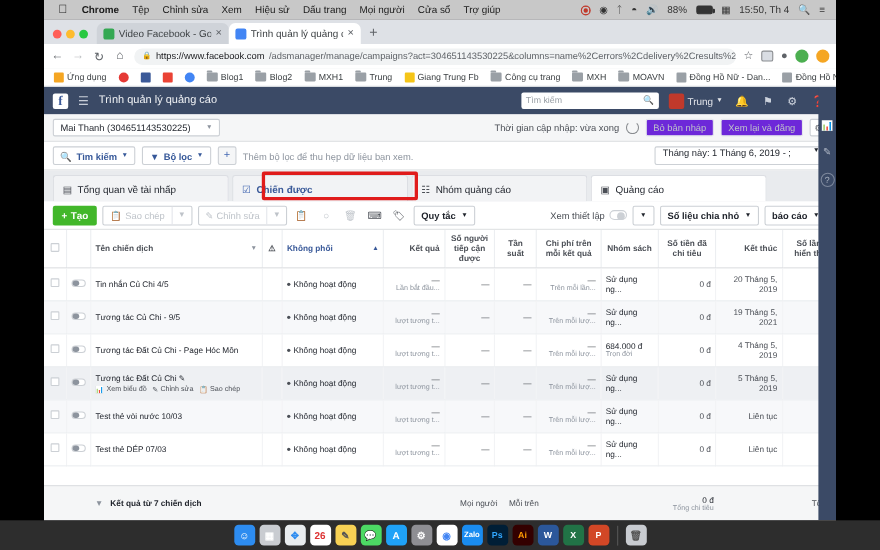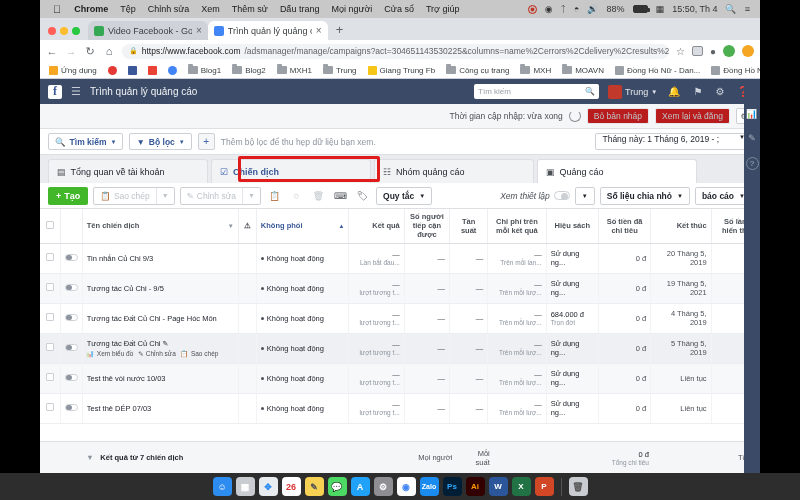--- a/index.html
+++ b/index.html
@@ -86,21 +86,21 @@
   .fbtop .ti { color:#cdd3dd; font-size:10px; padding:0 2px;}
 
   .acctbar { height:25px;background:#f5f6f7;border-bottom:1px solid #dddfe2;display:flex;align-items:center;
      padding:0 8px;gap:6px;}
   .selbox { border:1px solid #ccd0d5;background:#fff;border-radius:2px;height:16px;display:flex;align-items:center;
      padding:0 6px;gap:14px;font-size:8.5px;color:#1d2129;}
   .acctbar .spacer{flex:1;}
   .upd { font-size:8.5px;color:#4b4f56;}
   .circ { width:12px;height:12px;border:1.4px solid #8a8d91;border-radius:50%;border-top-color:transparent;}
   .gbtn { font-size:8.5px;color:#bec3c9;padding:0 6px;height:16px;display:flex;align-items:center;
-     border:1px solid #e4e6eb;border-radius:2px;background:#b91c1c;}
+     border:1px solid #e4e6eb;border-radius:2px;background:#6d28d9;}
   .sqbtn { width:16px;height:16px;border:1px solid #ccd0d5;border-radius:2px;background:#fff;
      display:flex;align-items:center;justify-content:center;font-size:8px;color:#4b4f56;}
 
   .filterbar { height:26px;background:#fff;border-bottom:1px solid #dddfe2;display:flex;align-items:center;
     padding:0 8px;gap:6px;}
   .fbtn { border:1px solid #ccd0d5;border-radius:2px;height:17px;display:flex;align-items:center;gap:4px;
     padding:0 6px;font-size:8.5px;color:#365899;font-weight:bold;background:#fff;}
   .fplus { width:17px;height:17px;border:1px solid #ccd0d5;border-radius:2px;background:#f5f6f7;
     display:flex;align-items:center;justify-content:center;color:#4267b2;font-size:10px;}
   .fhint{font-size:8.5px;color:#8d949e;}
@@ -123,21 +123,21 @@
     padding:0 8px;font-size:9px;font-weight:bold;}
   .tgrp{border:1px solid #ccd0d5;border-radius:2px;height:18px;display:flex;align-items:center;background:#fff;}
   .tgrp .it{display:flex;align-items:center;gap:3px;padding:0 6px;font-size:8.5px;color:#bec3c9;height:100%;}
   .tgrp .dv{width:1px;height:100%;background:#e4e6eb;}
   .tgrp .ar{padding:0 5px;color:#bec3c9;font-size:7px;}
   .iconbtn{width:17px;height:18px;display:flex;align-items:center;justify-content:center;color:#bec3c9;font-size:9px;}
   .iconbtn.on{color:#4b4f56;}
   .selbtn{border:1px solid #ccd0d5;border-radius:2px;height:18px;display:flex;align-items:center;gap:5px;
     padding:0 6px;font-size:8.5px;color:#1d2129;background:#fff;font-weight:bold;}
   .toolrow .spacer{flex:1;}
-  .switchlbl{font-size:8.5px;color:#4b4f56;display:flex;align-items:center;gap:4px;font-style:italic;}
+  .switchlbl{font-size:8.5px;color:#4b4f56;display:flex;align-items:center;gap:4px;}
   .switch{width:16px;height:9px;border-radius:5px;background:#fff;border:1px solid #ccd0d5;position:relative;}
   .switch:after{content:"";position:absolute;right:1px;top:0.5px;width:7px;height:7px;border-radius:50%;background:#ccd0d5;}
 
   
   .tablearea{background:#fff;height:calc(100% - 130px);position:relative;overflow:hidden;}
   table{width:100%;border-collapse:collapse;table-layout:fixed;}
   thead th{background:#fff;border-bottom:1px solid #dddfe2;border-right:1px solid #eceef1;
     font-size:7.5px;color:#4b4f56;font-weight:bold;vertical-align:middle;padding:3px 4px;height:34px;}
   thead th.lnk{color:#385898;}
   th .thin{display:flex;align-items:center;gap:3px;}
@@ -180,21 +180,21 @@
 <body>
 
 <div class="screen">
 
   <div class="menubar">
     <div class="mi apple"></div>
     <div class="mi bold">Chrome</div>
     <div class="mi">Tệp</div>
     <div class="mi">Chỉnh sửa</div>
     <div class="mi">Xem</div>
-    <div class="mi">Thêm sử</div>
+    <div class="mi">Hiệu sử</div>
     <div class="mi">Dấu trang</div>
     <div class="mi">Mọi người</div>
     <div class="mi">Cửa sổ</div>
     <div class="mi">Trợ giúp</div>
     <div class="spacer"></div>
     <div class="ri">
         <span class="rec-dot"></span>
       </div>
     <div class="ri">◉</div>
     <div class="ri">ᛏ</div>
@@ -325,20 +325,24 @@
           <span>Trung</span>
           <span style="font-size:6px">▼</span>
         </div>
         <span class="ti">🔔</span>
         <span class="ti">⚑</span>
         <span class="ti">⚙</span>
         <span class="ti">❓</span>
       </div>
 
       <div class="acctbar">
+        <div class="selbox">
+          <span>Mai Thanh (304651143530225)</span>
+          <span style="font-size:6px;color:#8d949e">▼</span>
+        </div>
         <div class="spacer"></div>
         <div class="upd">Thời gian cập nhập: vừa xong</div>
         <div class="circ"></div>
         <div class="gbtn">Bỏ bản nháp</div>
         <div class="gbtn">Xem lại và đăng</div>
         <div class="sqbtn">⚙</div>
       </div>
 
       <div class="filterbar">
         <div class="fbtn">
@@ -356,25 +360,25 @@
         <div class="spacer"></div>
         <div class="daterange">
           <span>Tháng này: 1 Tháng 6, 2019 - ;</span>
           <span style="font-size:6px">▼</span>
         </div>
       </div>
 
       <div class="tabsrow">
         <div class="ftab">
           <span class="tico">▤</span>
-          <span>Tổng quan về tài khoản</span>
+          <span>Tổng quan về tài nhấp</span>
         </div>
         <div class="ftab">
           <span class="tico" style="color:#4267b2">☑</span>
-          <span style="color:#385898;font-weight:bold">Chiến dịch</span>
+          <span style="color:#385898;font-weight:bold">Chiến được</span>
         </div>
         <div class="ftab">
           <span class="tico">☷</span>
           <span>Nhóm quảng cáo</span>
         </div>
         <div class="ftab sel">
           <span class="tico">▣</span>
           <span>Quảng cáo</span>
         </div>
         <div class="redbox"></div>
@@ -465,36 +469,36 @@
                   </div>
                 </th>
               <th class="num">
                   <div class="thin">
                     <span>Kết quả</span>
                   </div>
                 </th>
               <th class="ctr"><span>Số người tiếp cận được</span></th>
               <th class="ctr"><span>Tần suất</span></th>
               <th class="ctr"><span>Chi phí trên mỗi kết quả</span></th>
-              <th class="ctr"><span>Hiệu sách</span></th>
+              <th class="ctr"><span>Nhóm sách</span></th>
               <th class="ctr"><span>Số tiền đã chi tiêu</span></th>
               <th class="num">
                   <div class="thin">
                     <span>Kết thúc</span>
                   </div>
                 </th>
               <th class="ctr"><span>Số lần hiển thị</span></th>
             </tr>
           </thead>
           <tbody>
 
             <tr>
               <td class="ctr"><span class="cbx"></span></td>
               <td class="ctr"><span class="toggle"></span></td>
-              <td><span class="cname">Tin nhắn Củ Chi 9/3</span></td>
+              <td><span class="cname">Tin nhắn Củ Chi 4/5</span></td>
               <td></td>
               <td><span class="dot"></span><span>Không hoạt động</span></td>
               <td class="num">
                   <div>—</div>
                   <div class="sub">Lần bắt đầu...</div>
                 </td>
               <td class="num">—</td>
               <td class="num">—</td>
               <td class="num">
                   <div>—</div>
@@ -657,21 +661,21 @@
       </div>
 
       <div class="footer">
         <div class="fcell" style="width:42px"></div>
         <div class="fcell" style="width:14px;color:#8d949e">▼</div>
         <div class="fcell" style="width:159px;font-weight:bold">Kết quả từ 7 chiến dịch</div>
         <div class="fcell" style="width:18px"></div>
         <div class="fcell" style="width:92px"></div>
         <div class="fcell" style="width:55px"></div>
         <div class="fcell" style="width:45px;text-align:right;color:#4b4f56">Mọi người</div>
-        <div class="fcell" style="width:38px;text-align:right;color:#4b4f56">Mỗi suất</div>
+        <div class="fcell" style="width:38px;text-align:right;color:#4b4f56">Mỗi trên</div>
         <div class="fcell" style="width:58px"></div>
         <div class="fcell" style="width:52px"></div>
         <div class="fcell" style="width:52px;text-align:right">
           <div>0 đ</div>
           <div class="sub">Tổng chi tiêu</div>
         </div>
         <div class="fcell" style="width:60px"></div>
         <div class="fcell" style="width:48px;text-align:right;color:#4b4f56">Tổng</div>
       </div>
 

